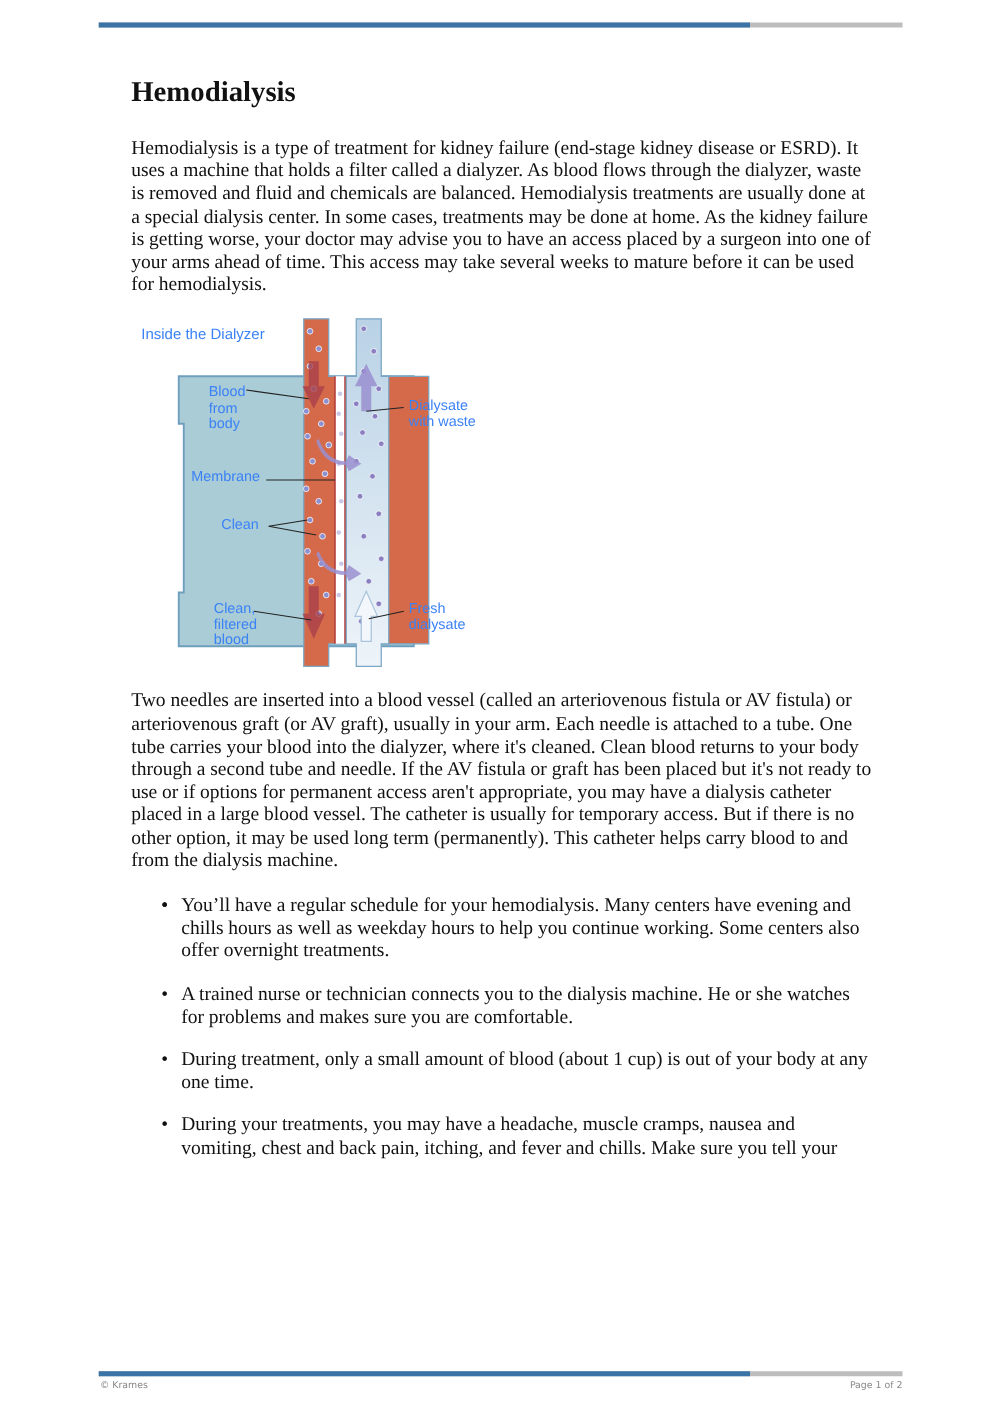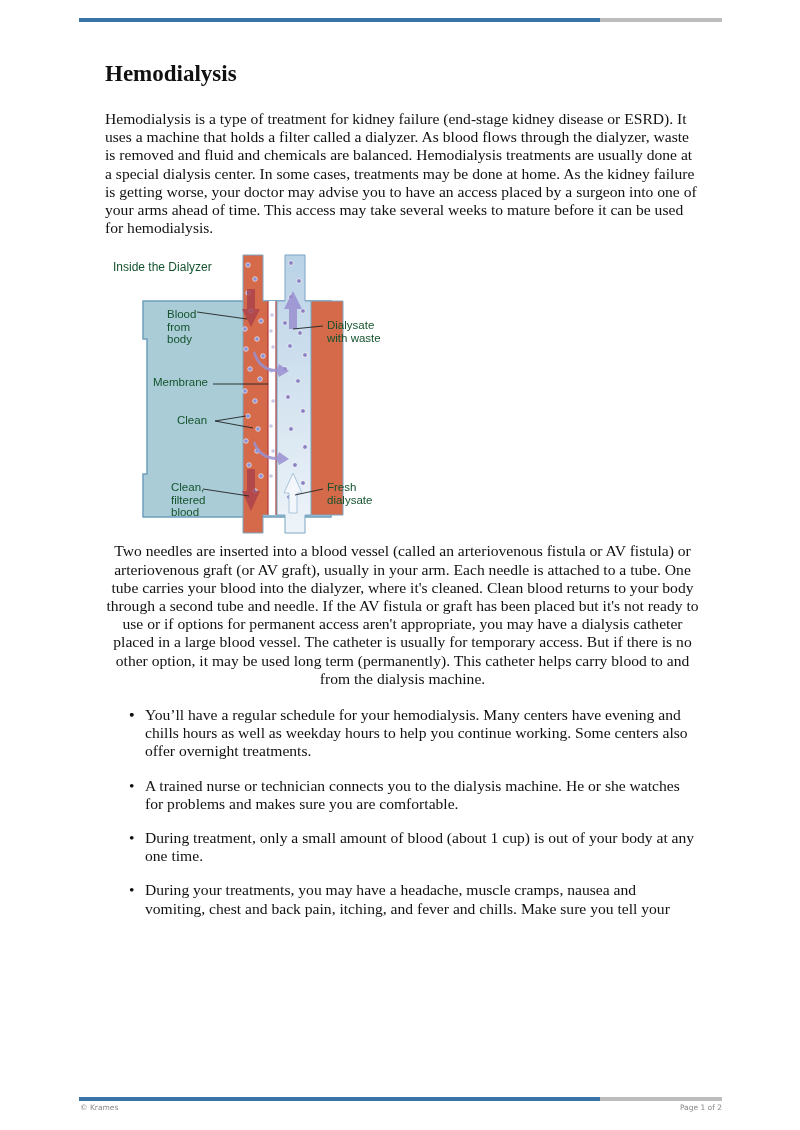--- a/index.html
+++ b/index.html
@@ -7,23 +7,23 @@
          font-family: "Liberation Serif", "DejaVu Serif", serif; color: #111; }
   .topbar { position: absolute; left: 79px; top: 18px; width: 643px; height: 4px; background: #bdbdbd; }
   .topbar .fill { position: absolute; left: 0; top: 0; height: 4px; background: #3a73a6; }
   .content { position: absolute; left: 105px; top: 54px; width: 595px; }
   h1 { font-size: 23px; font-weight: bold; margin: 0 0 16px 0; line-height: 40px; }
   h2 { font-size: 24px; font-weight: bold; margin: 0; line-height: 30px; }
   p { font-size: 15.6px; line-height: 18.2px; margin: 0; }
   .intro { margin-top: 0; }
   .figure { position: relative; width: 300px; height: 285px; margin-top: 14px; }
   .figure svg { position: absolute; left: 0; top: 0; }
-  .fig-label { position: absolute; font-family: "Liberation Sans", "DejaVu Sans", sans-serif; font-size: 11.5px; line-height: 12.5px; color: #14532d; }
+  .fig-label { position: absolute; font-family: "Liberation Sans", "DejaVu Sans", sans-serif; font-size: 11.5px; line-height: 12.5px; color: #3b82f6; }
   .h2-how { margin-top: 18px; }
-  .p-how { margin-top: 6px; text-align: center; }
+  .p-how { margin-top: 16px; }
   .h2-exp { margin-top: 22px; }
   ul { list-style: none; margin: 18px 0 0 0; padding: 0; }
   li { position: relative; padding-left: 40px; font-size: 15.6px; line-height: 18.2px; margin-bottom: 16px; }
   li .bullet { position: absolute; left: 24px; top: 0; }
   .footbar { position: absolute; left: 79px; top: 1097px; width: 643px; height: 4px; background: #bdbdbd; }
   .footbar .fill { position: absolute; left: 0; top: 0; height: 4px; background: #3a73a6; }
   .foot-left, .foot-right { position: absolute; top: 1103px; font-family: "DejaVu Sans", sans-serif; font-size: 7.5px; color: #888; }
   .foot-left { left: 80px; }
   .foot-right { right: 78px; }
 </style>

